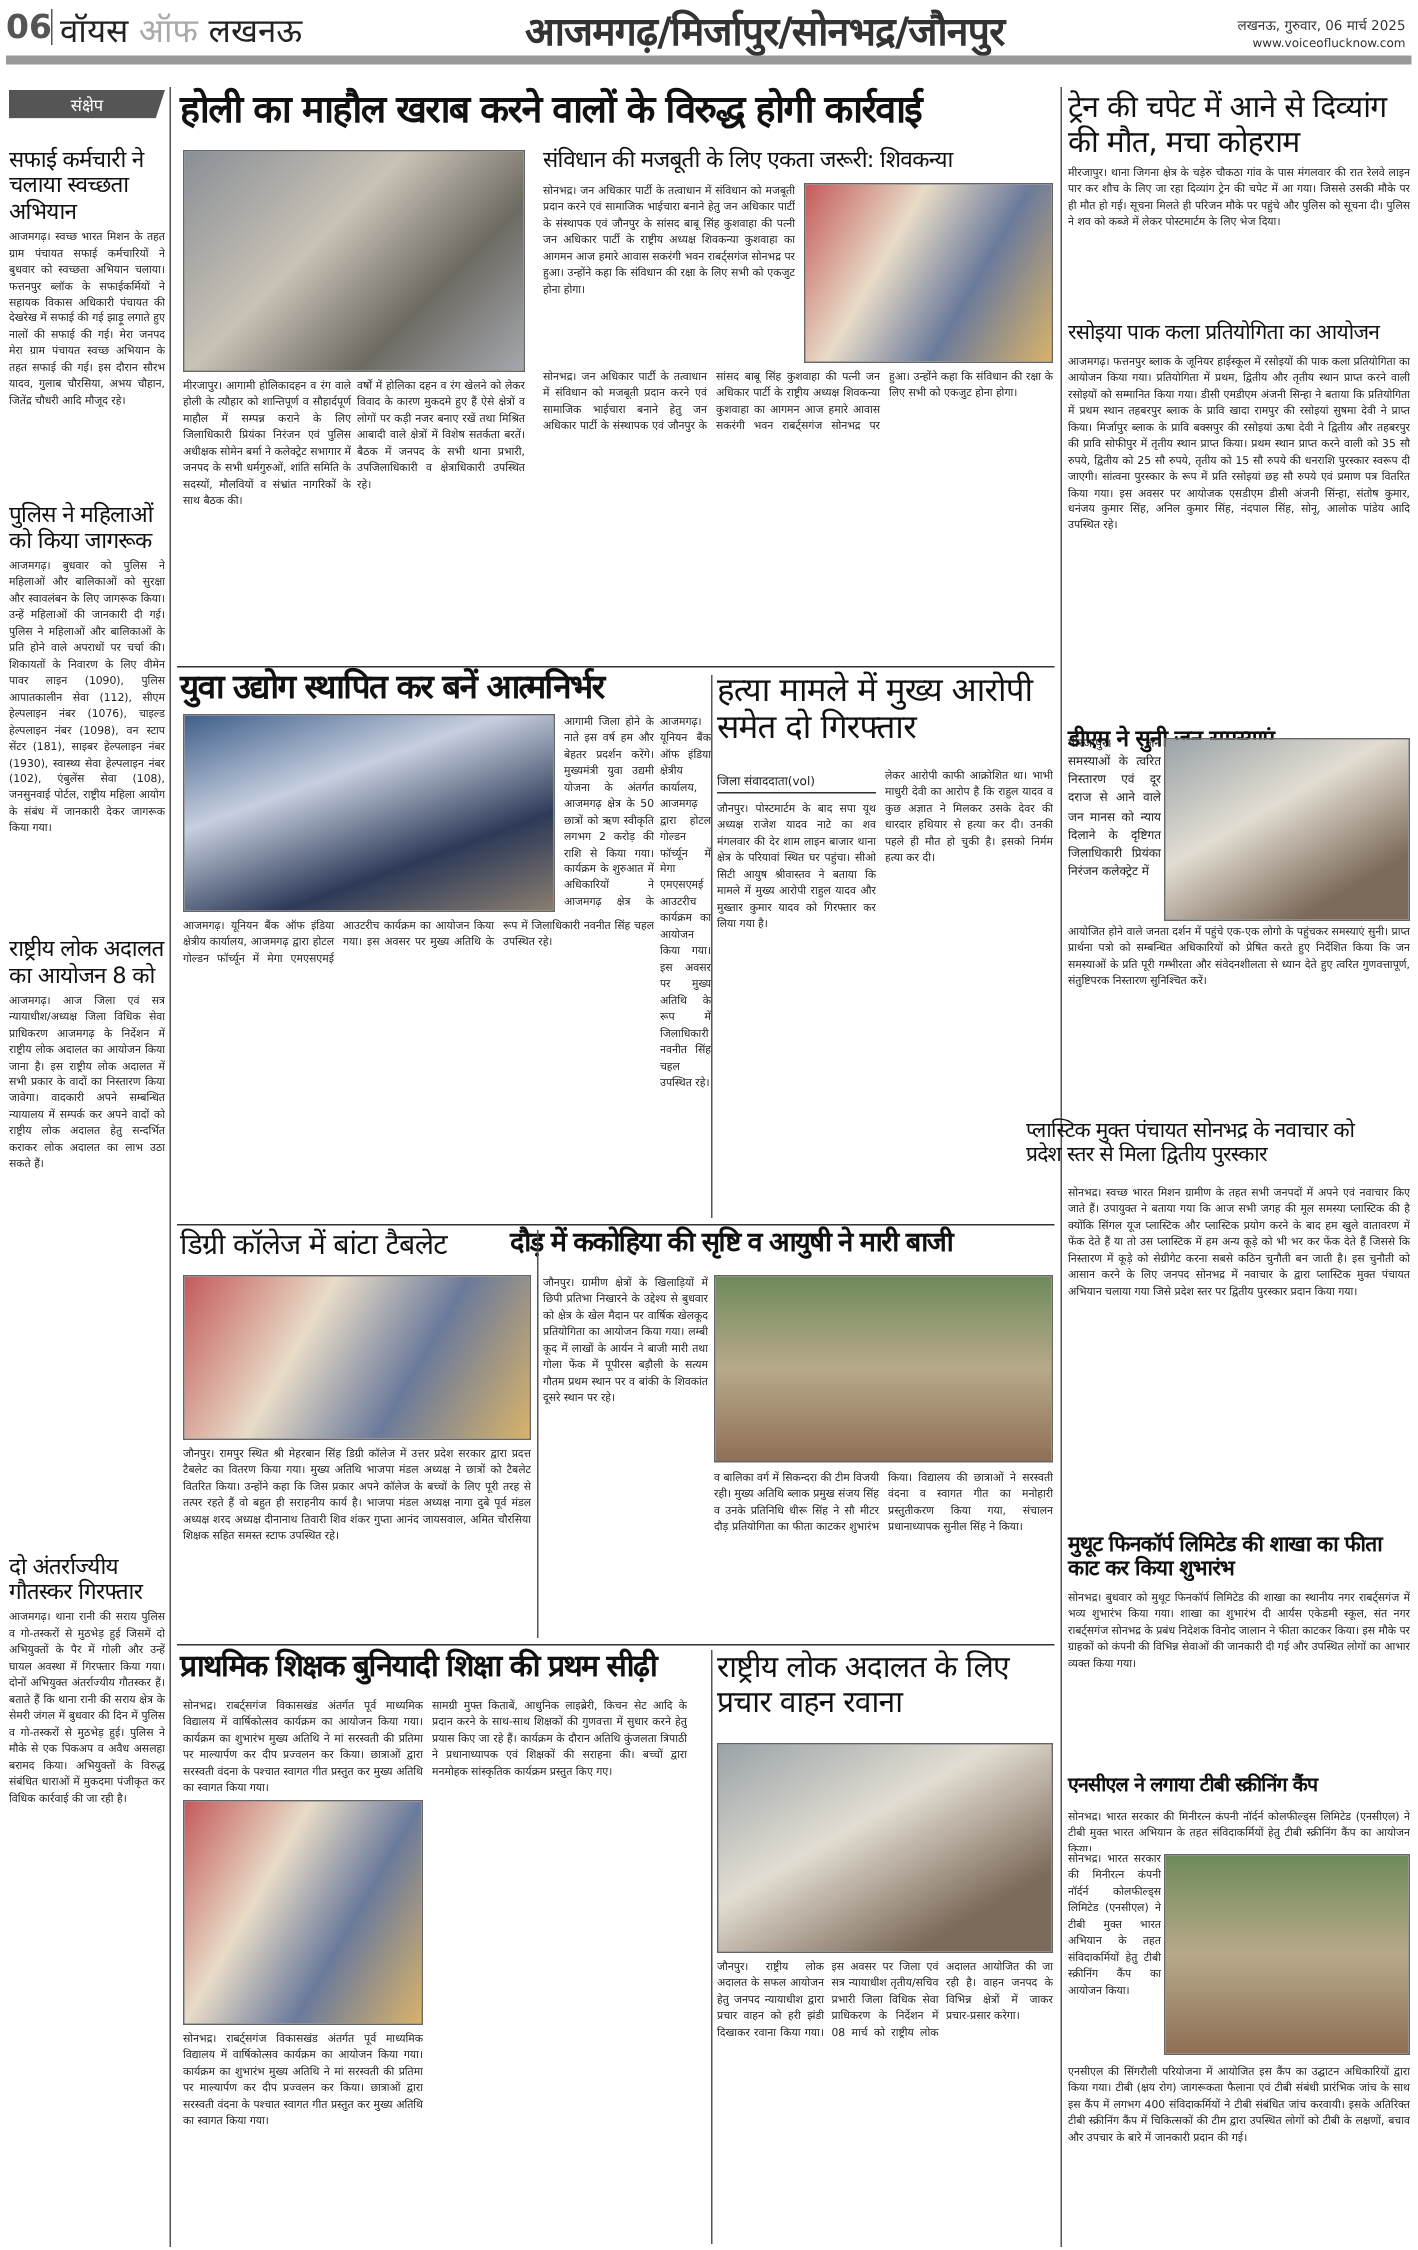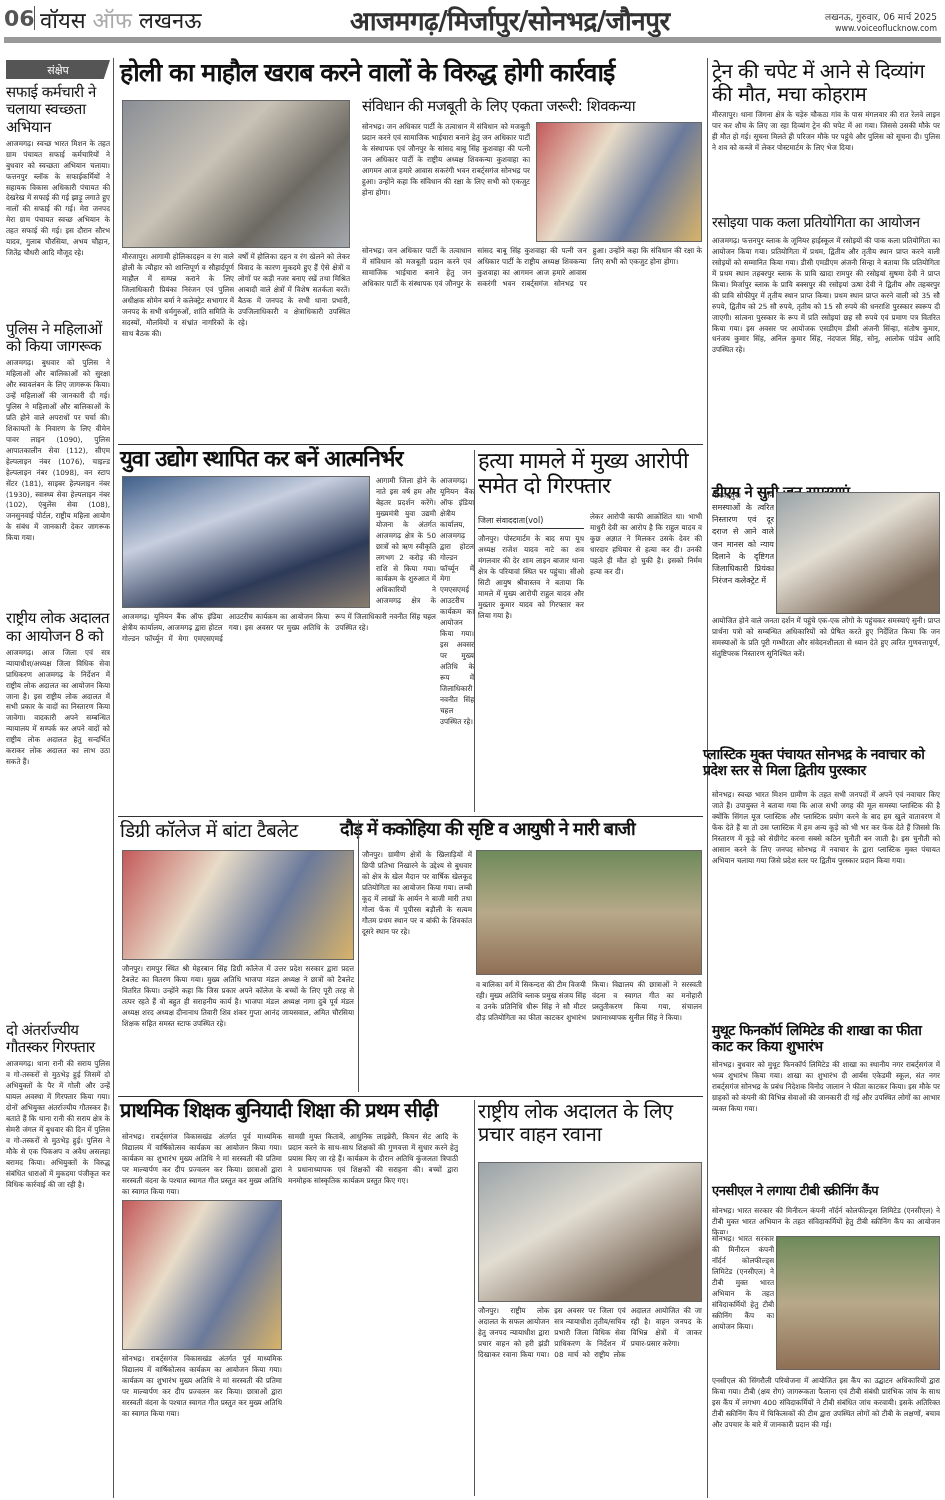--- a/index.html
+++ b/index.html
@@ -38,21 +38,21 @@
 <div class="abs hdr-title">आजमगढ़/मिर्जापुर/सोनभद्र/जौनपुर</div>
 <div class="abs hdr-date">लखनऊ, गुरुवार, 06 मार्च 2025</div>
 <div class="abs hdr-url">www.voiceoflucknow.com</div>
 <div class="abs hdr-bar"></div>
 
 <div class="abs col-rule" style="left:113px;top:58px;height:1440px"></div>
 <div class="abs col-rule" style="left:707px;top:58px;height:1440px"></div>
 
 <div class="abs" style="left:6px;top:60px;width:104px">
   <div class="tag">संक्षेप</div>
-  <div class="h-thin" style="font-size:15px;margin-top:5px">सफाई कर्मचारी ने चलाया स्वच्छता अभियान</div>
+  <div class="h-thin" style="font-size:15px;margin-top:19px">सफाई कर्मचारी ने चलाया स्वच्छता अभियान</div>
   <div class="body" style="height:178px;margin-top:3px">आजमगढ़। स्वच्छ भारत मिशन के तहत ग्राम पंचायत सफाई कर्मचारियों ने बुधवार को स्वच्छता अभियान चलाया। फत्तनपुर ब्लॉक के सफाईकर्मियों ने सहायक विकास अधिकारी पंचायत की देखरेख में सफाई की गई झाड़ू लगाते हुए नालों की सफाई की गई। मेरा जनपद मेरा ग्राम पंचायत स्वच्छ अभियान के तहत सफाई की गई। इस दौरान सौरभ यादव, गुलाब चौरसिया, अभय चौहान, जितेंद्र चौधरी आदि मौजूद रहे।</div>
   <div class="h-thin" style="font-size:15px;margin-top:4px">पुलिस ने महिलाओं को किया जागरूक</div>
   <div class="body" style="height:248px;margin-top:3px">आजमगढ़। बुधवार को पुलिस ने महिलाओं और बालिकाओं को सुरक्षा और स्वावलंबन के लिए जागरूक किया। उन्हें महिलाओं की जानकारी दी गई। पुलिस ने महिलाओं और बालिकाओं के प्रति होने वाले अपराधों पर चर्चा की। शिकायतों के निवारण के लिए वीमेन पावर लाइन (1090), पुलिस आपातकालीन सेवा (112), सीएम हेल्पलाइन नंबर (1076), चाइल्ड हेल्पलाइन नंबर (1098), वन स्टाप सेंटर (181), साइबर हेल्पलाइन नंबर (1930), स्वास्थ्य सेवा हेल्पलाइन नंबर (102), एंबुलेंस सेवा (108), जनसुनवाई पोर्टल, राष्ट्रीय महिला आयोग के संबंध में जानकारी देकर जागरूक किया गया।</div>
   <div class="h-thin" style="font-size:15px;margin-top:4px">राष्ट्रीय लोक अदालत का आयोजन 8 को</div>
   <div class="body" style="height:370px;margin-top:3px">आजमगढ़। आज जिला एवं सत्र न्यायाधीश/अध्यक्ष जिला विधिक सेवा प्राधिकरण आजमगढ़ के निर्देशन में राष्ट्रीय लोक अदालत का आयोजन किया जाना है। इस राष्ट्रीय लोक अदालत में सभी प्रकार के वादों का निस्तारण किया जावेगा। वादकारी अपने सम्बन्धित न्यायालय में सम्पर्क कर अपने वादों को राष्ट्रीय लोक अदालत हेतु सन्दर्भित कराकर लोक अदालत का लाभ उठा सकते हैं।</div>
   <div class="h-thin" style="font-size:15px;margin-top:4px">दो अंतर्राज्यीय गौतस्कर गिरफ्तार</div>
   <div class="body" style="height:420px;margin-top:3px">आजमगढ़। थाना रानी की सराय पुलिस व गो-तस्करों से मुठभेड़ हुई जिसमें दो अभियुक्तों के पैर में गोली और उन्हें घायल अवस्था में गिरफ्तार किया गया। दोनों अभियुक्त अंतर्राज्यीय गौतस्कर हैं। बताते हैं कि थाना रानी की सराय क्षेत्र के सेमरी जंगल में बुधवार की दिन में पुलिस व गो-तस्करों से मुठभेड़ हुई। पुलिस ने मौके से एक पिकअप व अवैध असलहा बरामद किया। अभियुक्तों के विरुद्ध संबंधित धाराओं में मुकदमा पंजीकृत कर विधिक कार्रवाई की जा रही है।</div>
 </div>
 
 <div class="abs h-big" style="left:120px;top:60px;width:580px;font-size:25px">होली का माहौल खराब करने वालों के विरुद्ध होगी कार्रवाई</div>
@@ -81,21 +81,21 @@
 <div class="abs body" style="left:376px;top:476px;width:60px;height:130px">आगामी जिला होने के नाते इस वर्ष हम और बेहतर प्रदर्शन करेंगे। मुख्यमंत्री युवा उद्यमी योजना के अंतर्गत आजमगढ़ क्षेत्र के 50 छात्रों को ऋण स्वीकृति लगभग 2 करोड़ की राशि से किया गया। कार्यक्रम के शुरुआत में अधिकारियों ने आजमगढ़ क्षेत्र के उपलब्धियों पर प्रकाश डाला। लगभग 50 करोड़ की सैद्धान्तिक ऋण स्वीकृति पत्र वितरित किया गया।</div>
 <div class="abs body" style="left:122px;top:612px;width:314px;height:200px;column-count:3;column-gap:6px">आजमगढ़। यूनियन बैंक ऑफ इंडिया क्षेत्रीय कार्यालय, आजमगढ़ द्वारा होटल गोल्डन फॉर्च्यून में मेगा एमएसएमई आउटरीच कार्यक्रम का आयोजन किया गया। इस अवसर पर मुख्य अतिथि के रूप में जिलाधिकारी नवनीत सिंह चहल उपस्थित रहे।</div>
 
 <div class="abs h-thin" style="left:478px;top:448px;width:225px;font-size:22px">हत्या मामले में मुख्य आरोपी समेत दो गिरफ्तार</div>
 <div class="abs byline" style="left:478px;top:514px;width:100px">जिला संवाददाता(vol)</div>
 <div class="abs hr" style="left:478px;top:528px;width:106px"></div>
 <div class="abs body" style="left:478px;top:534px;width:106px;height:280px">जौनपुर। पोस्टमार्टम के बाद सपा यूथ अध्यक्ष राजेश यादव नाटे का शव मंगलवार की देर शाम लाइन बाजार थाना क्षेत्र के परियावां स्थित घर पहुंचा। सीओ सिटी आयुष श्रीवास्तव ने बताया कि मामले में मुख्य आरोपी राहुल यादव और मुख्तार कुमार यादव को गिरफ्तार कर लिया गया है।</div>
 <div class="abs body" style="left:590px;top:512px;width:112px;height:300px">लेकर आरोपी काफी आक्रोशित था। भाभी माधुरी देवी का आरोप है कि राहुल यादव व कुछ अज्ञात ने मिलकर उसके देवर की धारदार हथियार से हत्या कर दी। उनकी पहले ही मौत हो चुकी है। इसको निर्मम हत्या कर दी।</div>
 <div class="abs body" style="left:440px;top:476px;width:34px;height:336px">आजमगढ़। यूनियन बैंक ऑफ इंडिया क्षेत्रीय कार्यालय, आजमगढ़ द्वारा होटल गोल्डन फॉर्च्यून में मेगा एमएसएमई आउटरीच कार्यक्रम का आयोजन किया गया। इस अवसर पर मुख्य अतिथि के रूप में जिलाधिकारी नवनीत सिंह चहल उपस्थित रहे।</div>
 
-<div class="abs h-thin" style="left:703px;top:746px;width:230px;font-size:14px;font-weight:bold">प्लास्टिक मुक्त पंचायत सोनभद्र के नवाचार को प्रदेश स्तर से मिला द्वितीय पुरस्कार</div>
+<div class="abs h-thin" style="left:684px;top:746px;width:230px;font-size:14px;font-weight:normal">प्लास्टिक मुक्त पंचायत सोनभद्र के नवाचार को प्रदेश स्तर से मिला द्वितीय पुरस्कार</div>
 <div class="abs body" style="left:712px;top:790px;width:228px;height:228px">सोनभद्र। स्वच्छ भारत मिशन ग्रामीण के तहत सभी जनपदों में अपने एवं नवाचार किए जाते हैं। उपायुक्त ने बताया गया कि आज सभी जगह की मूल समस्या प्लास्टिक की है क्योंकि सिंगल यूज प्लास्टिक और प्लास्टिक प्रयोग करने के बाद हम खुले वातावरण में फेंक देते हैं या तो उस प्लास्टिक में हम अन्य कूड़े को भी भर कर फेंक देते हैं जिससे कि निस्तारण में कूड़े को सेग्रीगेट करना सबसे कठिन चुनौती बन जाती है। इस चुनौती को आसान करने के लिए जनपद सोनभद्र में नवाचार के द्वारा प्लास्टिक मुक्त पंचायत अभियान चलाया गया जिसे प्रदेश स्तर पर द्वितीय पुरस्कार प्रदान किया गया।</div>
 
 <div class="abs h-thin" style="left:120px;top:820px;width:240px;font-size:19px">डिग्री कॉलेज में बांटा टैबलेट</div>
 <div class="abs photo photo4" style="left:122px;top:850px;width:232px;height:110px"></div>
 <div class="abs body" style="left:122px;top:964px;width:232px;height:118px">जौनपुर। रामपुर स्थित श्री मेहरबान सिंह डिग्री कॉलेज में उत्तर प्रदेश सरकार द्वारा प्रदत्त टैबलेट का वितरण किया गया। मुख्य अतिथि भाजपा मंडल अध्यक्ष ने छात्रों को टैबलेट वितरित किया। उन्होंने कहा कि जिस प्रकार अपने कॉलेज के बच्चों के लिए पूरी तरह से तत्पर रहते हैं वो बहुत ही सराहनीय कार्य है। भाजपा मंडल अध्यक्ष नागा दुबे पूर्व मंडल अध्यक्ष शरद अध्यक्ष दीनानाथ तिवारी शिव शंकर गुप्ता आनंद जायसवाल, अमित चौरसिया शिक्षक सहित समस्त स्टाफ उपस्थित रहे।</div>
 
 <div class="abs h-big" style="left:340px;top:820px;width:340px;font-size:18px">दौड़ में ककोहिया की सृष्टि व आयुषी ने मारी बाजी</div>
 <div class="abs body" style="left:362px;top:850px;width:110px;height:230px">जौनपुर। ग्रामीण क्षेत्रों के खिलाड़ियों में छिपी प्रतिभा निखारने के उद्देश्य से बुधवार को क्षेत्र के खेल मैदान पर वार्षिक खेलकूद प्रतियोगिता का आयोजन किया गया। लम्बी कूद में लाखों के आर्यन ने बाजी मारी तथा गोला फेंक में पूपीरस बड़ौली के सत्यम गौतम प्रथम स्थान पर व बांकी के शिवकांत दूसरे स्थान पर रहे।</div>
 <div class="abs photo photo3" style="left:476px;top:850px;width:226px;height:125px"></div>
 <div class="abs body" style="left:476px;top:980px;width:226px;height:100px;column-count:2;column-gap:6px">व बालिका वर्ग में सिकन्दरा की टीम विजयी रही। मुख्य अतिथि ब्लाक प्रमुख संजय सिंह व उनके प्रतिनिधि धीरू सिंह ने सौ मीटर दौड़ प्रतियोगिता का फीता काटकर शुभारंभ किया। विद्यालय की छात्राओं ने सरस्वती वंदना व स्वागत गीत का मनोहारी प्रस्तुतीकरण किया गया, संचालन प्रधानाध्यापक सुनील सिंह ने किया।</div>

